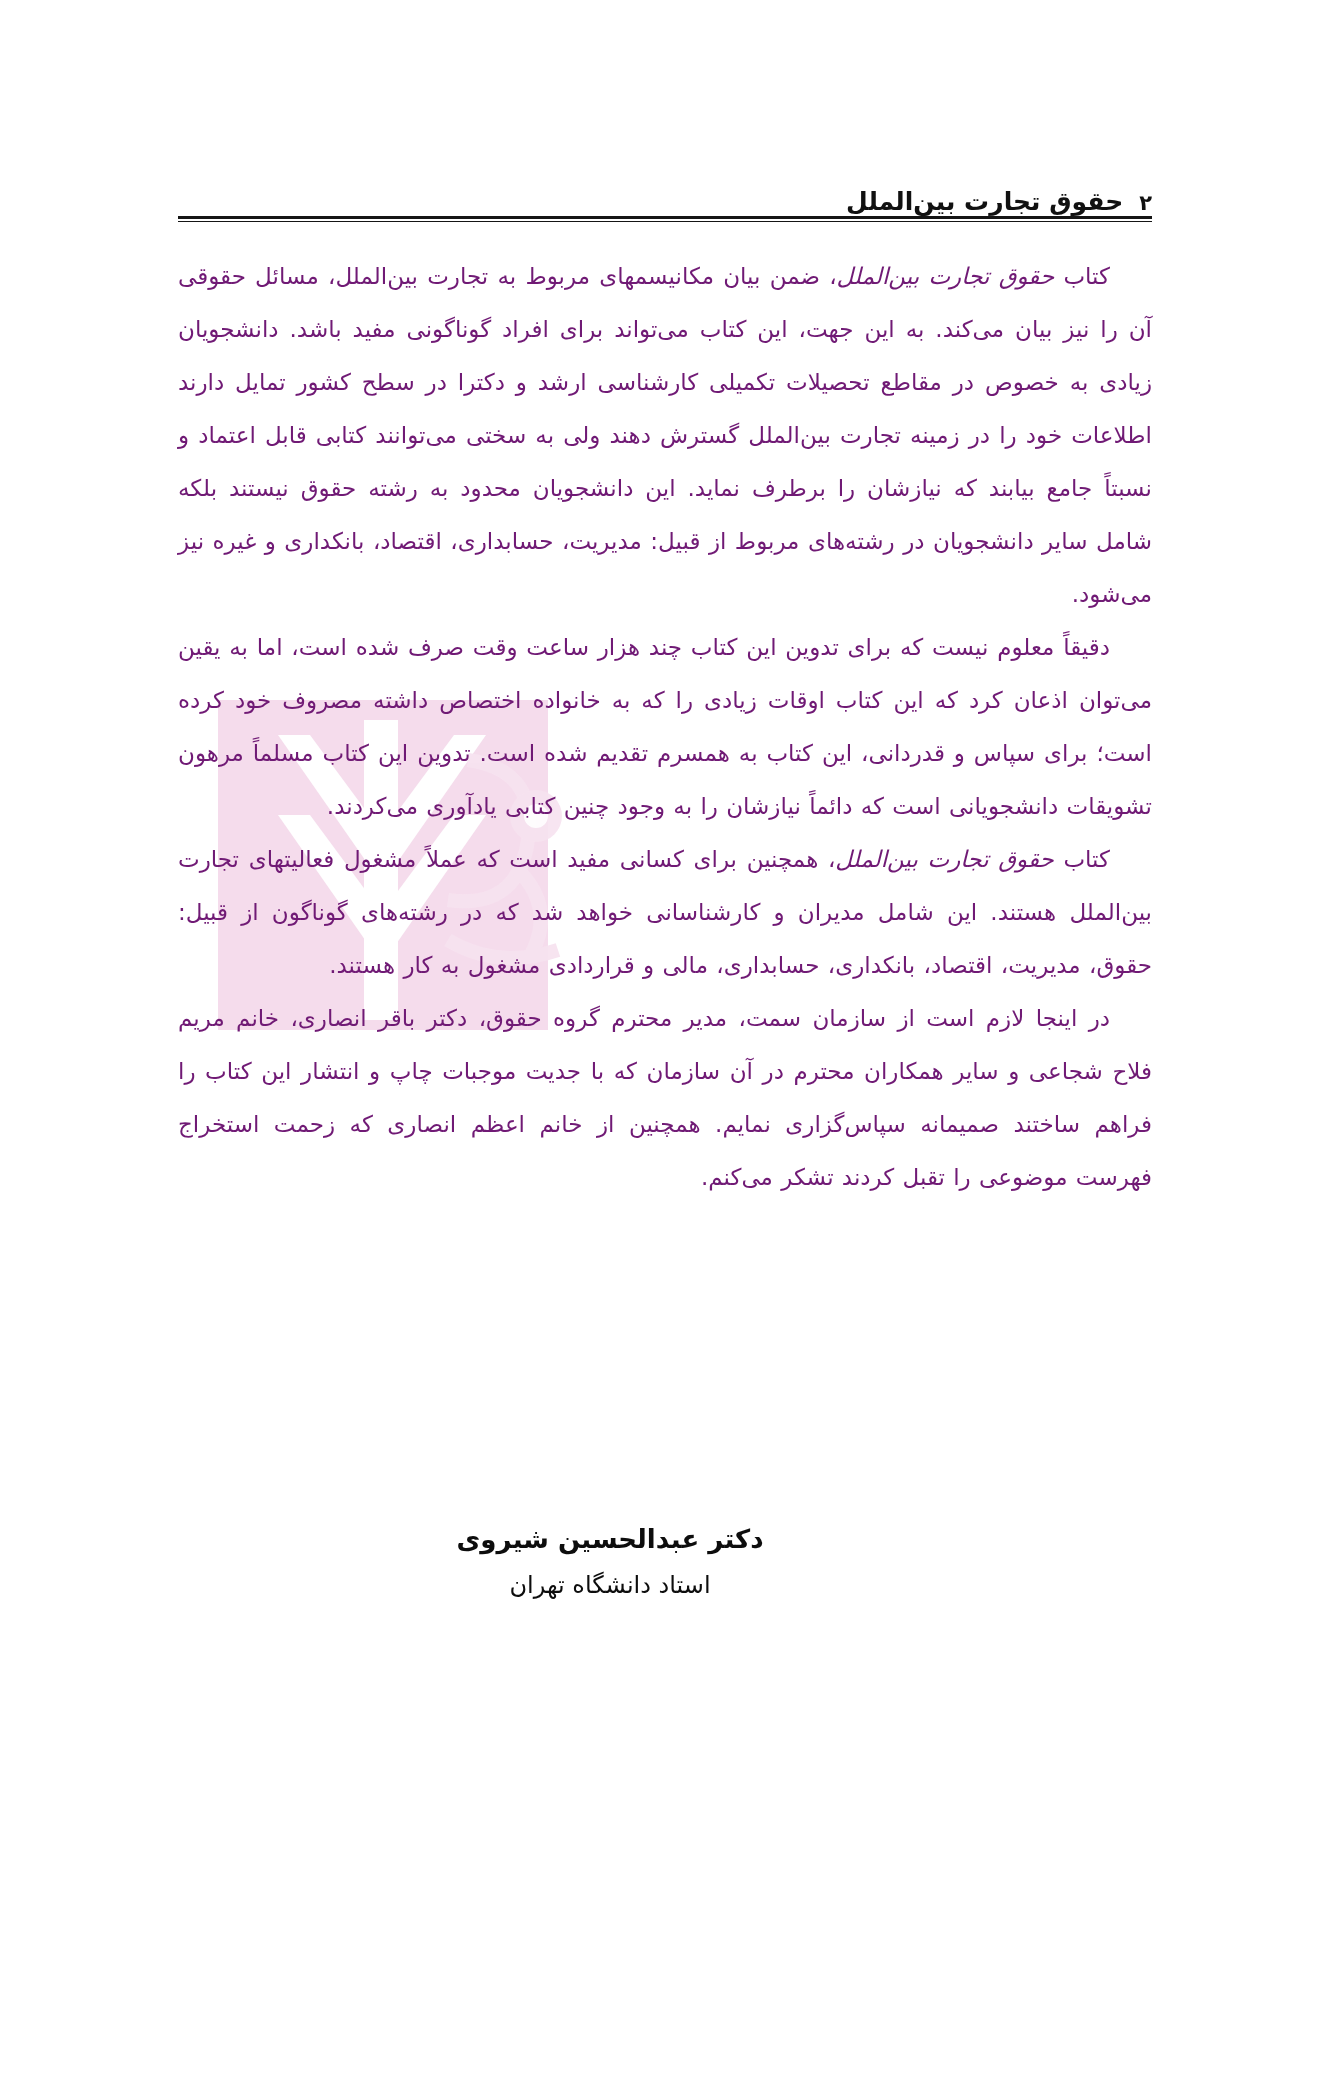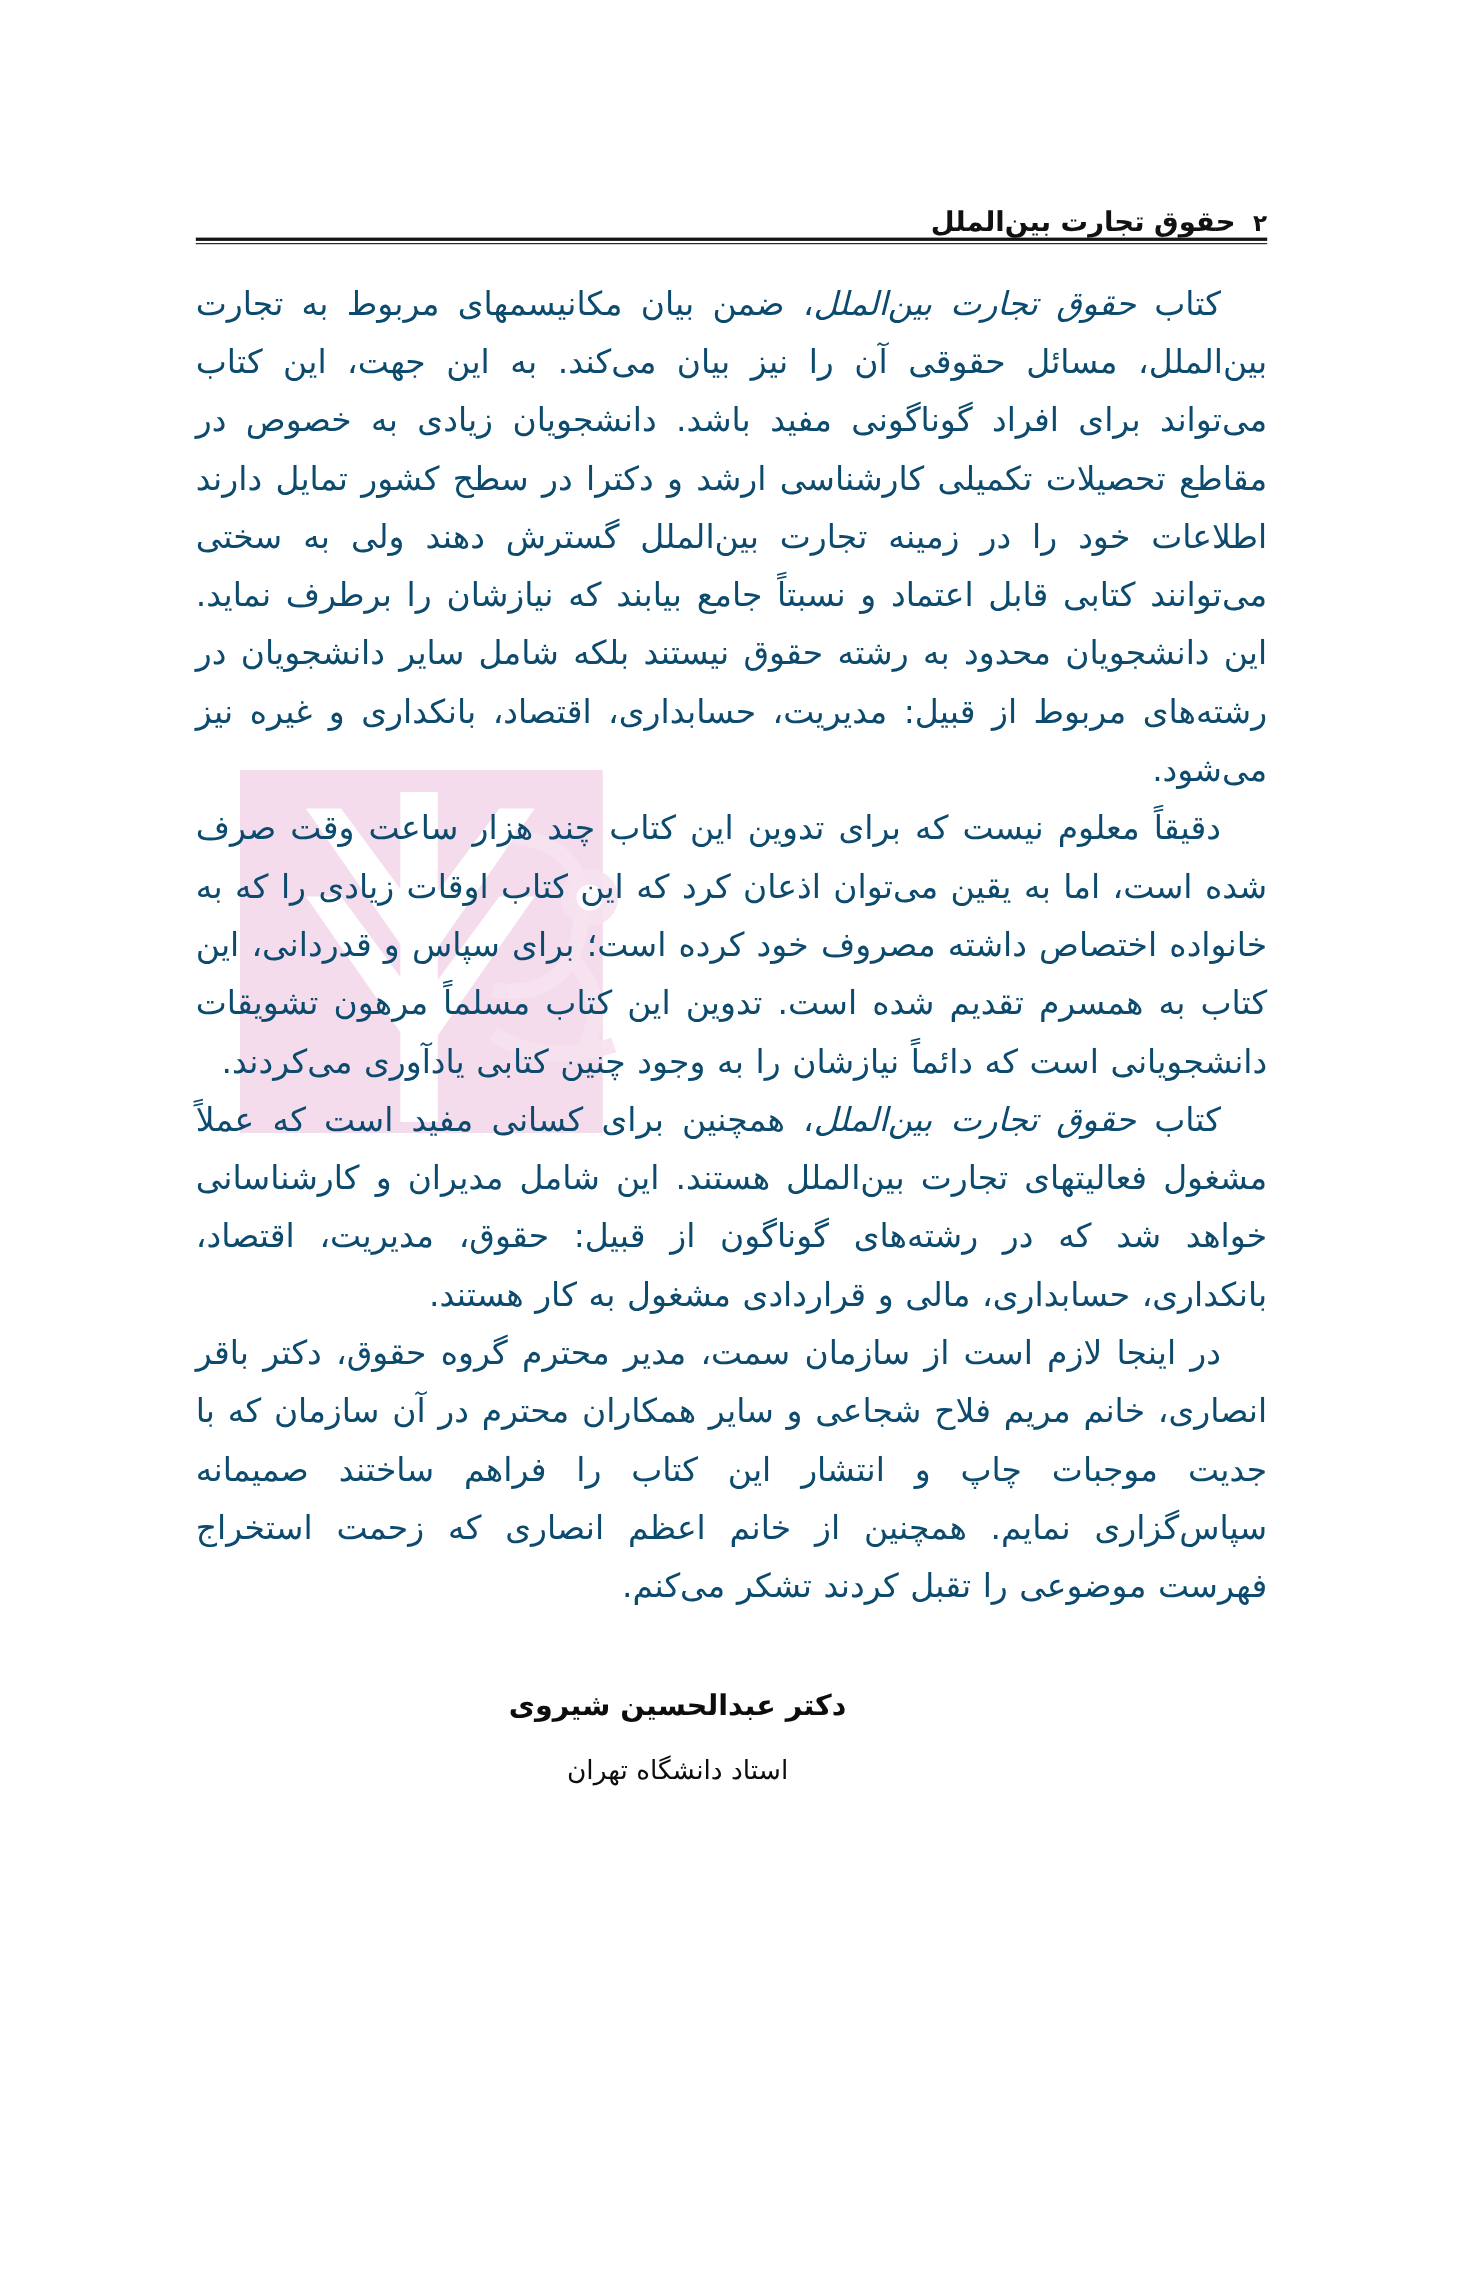--- a/index.html
+++ b/index.html
@@ -86,23 +86,23 @@
     position: absolute;
     top: 250px;
     right: 178px;
     width: 974px;
     z-index: 1;
   }
 
   p.para {
     margin: 0;
     padding: 0;
-    font-size: 30px;
+    font-size: 23px;
     line-height: 53px;
-    color: #0c4a6e;
+    color: #701a75;
     text-align: justify;
     text-justify: inter-word;
     text-indent: 42px;
     word-spacing: 1px;
   }
 
   p.para em {
     font-style: italic;
     font-weight: normal;
   }
@@ -112,21 +112,21 @@
     top: 1516px;
     right: 178px;
     width: 974px;
     z-index: 1;
     text-align: center;
   }
   .sig-line {
     font-size: 25px;
     color: #0d0d0d;
     line-height: 46px;
-    margin: 12px;
+    margin: 0;
     padding: 0;
     margin-right: 110px;
   }
   .sig-name {
     font-weight: bold;
     font-size: 26px;
   }
   .sig-role {
     font-weight: normal;
     font-size: 24px;

